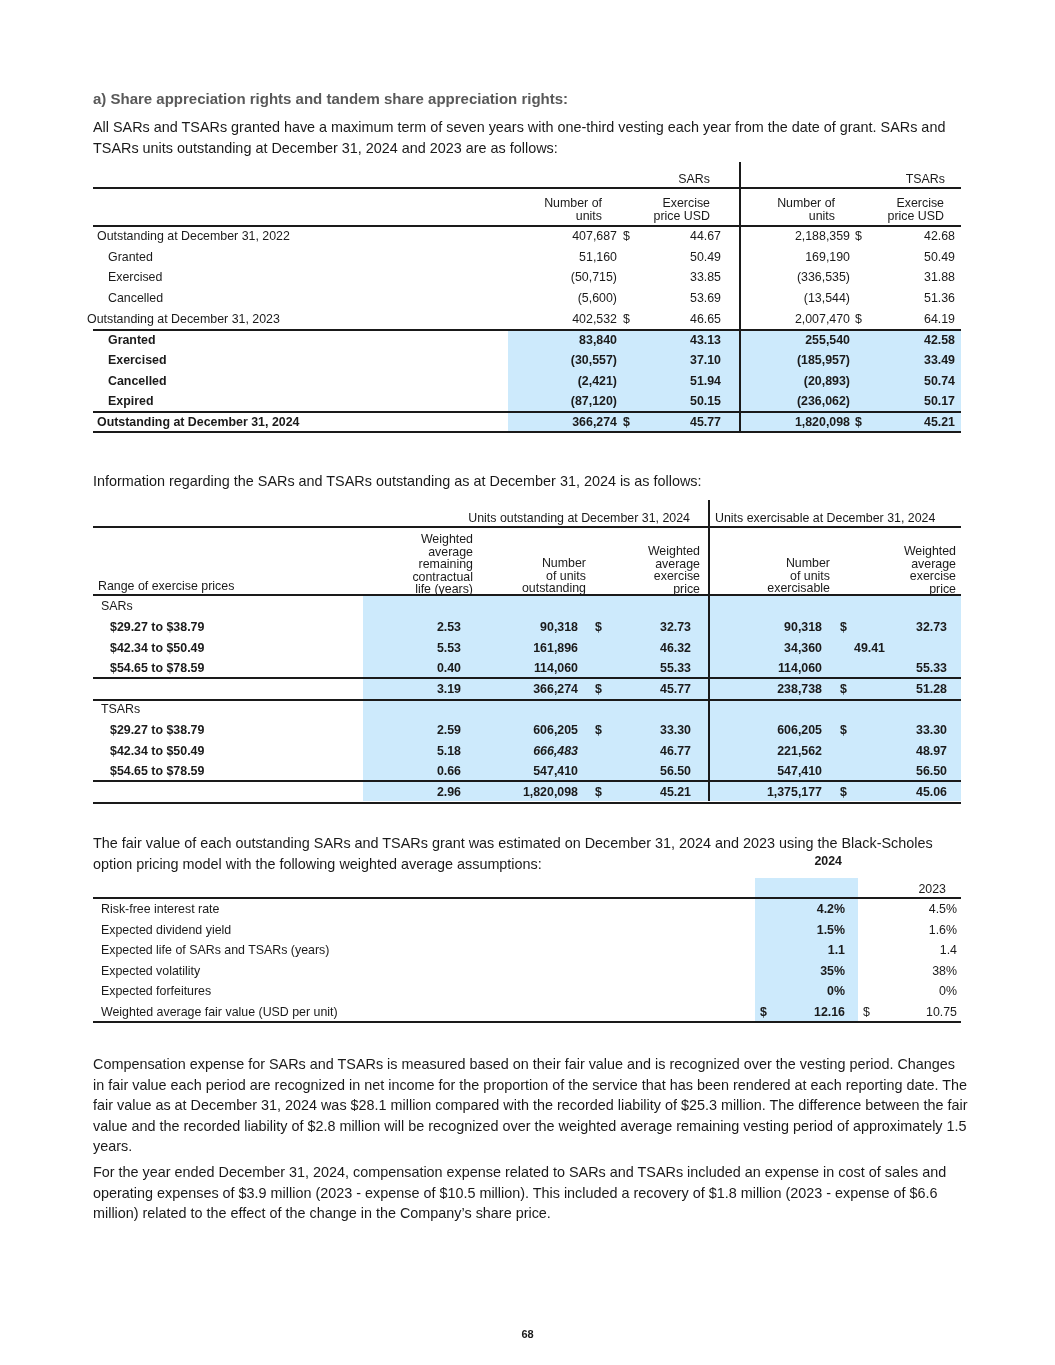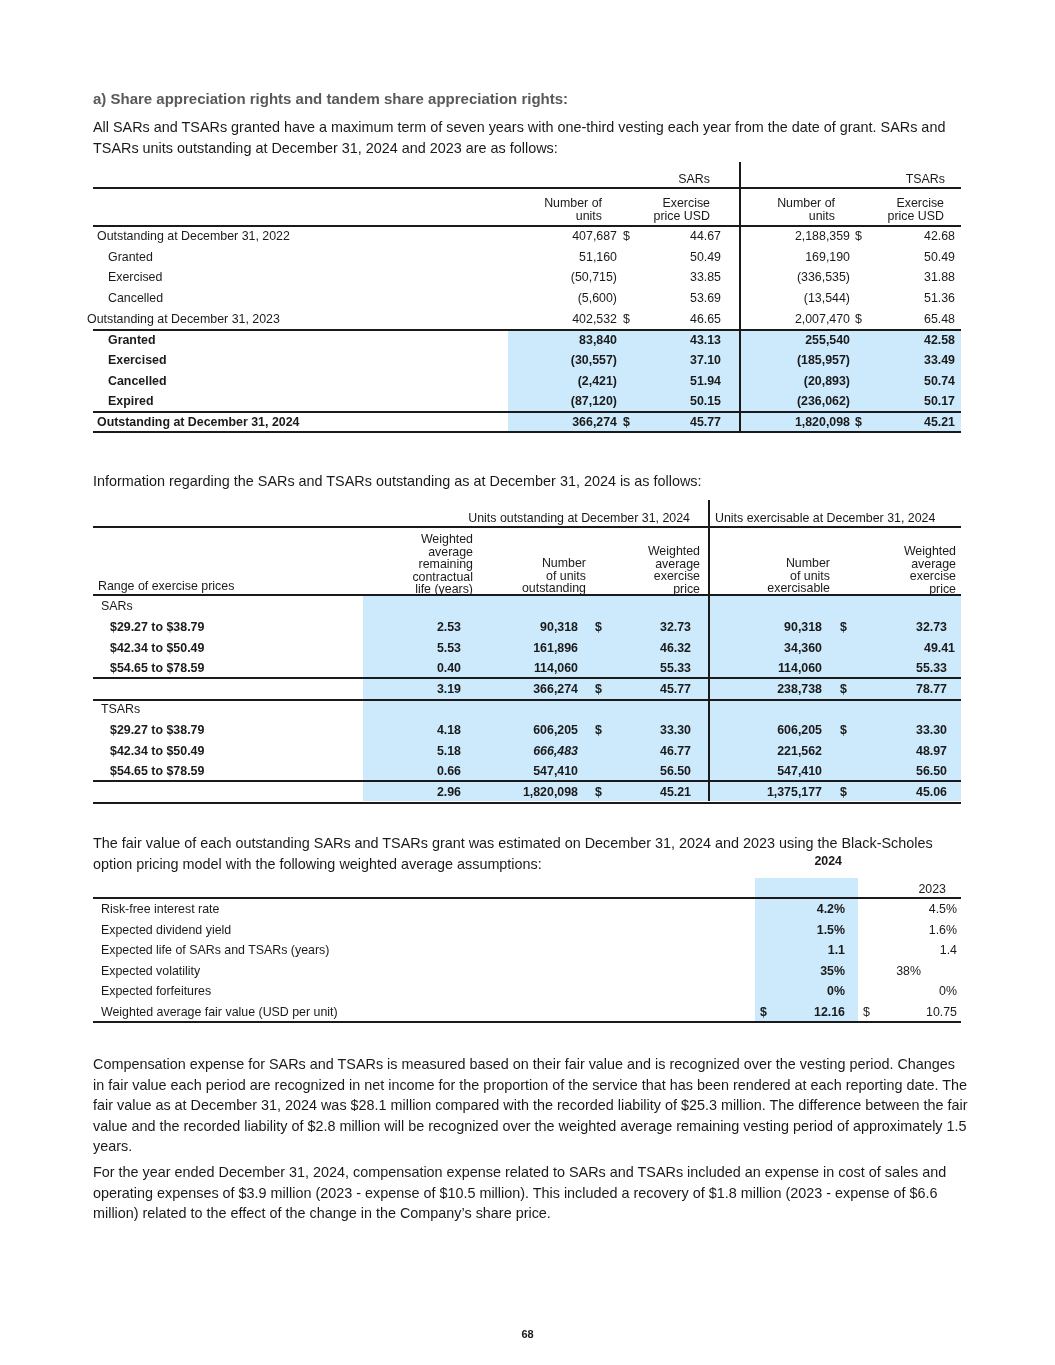--- a/index.html
+++ b/index.html
@@ -97,21 +97,21 @@
         <div class="cell" style="left:855px;top:291px;"></div>
         <div class="cell r" style="left:870px;width:85px;top:291px;">51.36</div>
       </div>
       <div class="" style="position:absolute;left:0;top:0;">
         <div class="cell" style="left:87px;top:312px;">Outstanding at December 31, 2023</div>
         <div class="cell r" style="left:500px;width:117px;top:312px;">402,532</div>
         <div class="cell" style="left:623px;top:312px;">$</div>
         <div class="cell r" style="left:640px;width:81px;top:312px;">46.65</div>
         <div class="cell r" style="left:740px;width:110px;top:312px;">2,007,470</div>
         <div class="cell" style="left:855px;top:312px;">$</div>
-        <div class="cell r" style="left:870px;width:85px;top:312px;">65.48</div>
+        <div class="cell r" style="left:870px;width:85px;top:312px;">64.19</div>
       </div>
       <div class="" style="position:absolute;left:0;top:0;">
         <div class="cell b" style="left:108px;top:333px;">Granted</div>
         <div class="cell r b" style="left:500px;width:117px;top:333px;">83,840</div>
         <div class="cell b" style="left:623px;top:333px;"></div>
         <div class="cell r b" style="left:640px;width:81px;top:333px;">43.13</div>
         <div class="cell r b" style="left:740px;width:110px;top:333px;">255,540</div>
         <div class="cell b" style="left:855px;top:333px;"></div>
         <div class="cell r b" style="left:870px;width:85px;top:333px;">42.58</div>
       </div>
@@ -211,47 +211,47 @@
         <div class="cell r b" style="left:860px;width:87px;top:620px;">32.73</div>
       </div>
       <div class="" style="position:absolute;left:0;top:0;">
         <div class="cell b" style="left:110px;top:640.5px;">$42.34 to $50.49</div>
         <div class="cell r b" style="left:380px;width:81px;top:640.5px;">5.53</div>
         <div class="cell r b" style="left:480px;width:98px;top:640.5px;">161,896</div>
         <div class="cell b" style="left:595px;top:640.5px;"></div>
         <div class="cell r b" style="left:610px;width:81px;top:640.5px;">46.32</div>
         <div class="cell r b" style="left:720px;width:102px;top:640.5px;">34,360</div>
         <div class="cell b" style="left:840px;top:640.5px;"></div>
-        <div class="cell r b" style="left:868px;width:87px;top:640.5px;">49.41</div>
+        <div class="cell r b" style="left:826px;width:87px;top:640.5px;text-align:center;">49.41</div>
       </div>
       <div class="" style="position:absolute;left:0;top:0;">
         <div class="cell b" style="left:110px;top:661px;">$54.65 to $78.59</div>
         <div class="cell r b" style="left:380px;width:81px;top:661px;">0.40</div>
         <div class="cell r b" style="left:480px;width:98px;top:661px;">114,060</div>
         <div class="cell b" style="left:595px;top:661px;"></div>
         <div class="cell r b" style="left:610px;width:81px;top:661px;">55.33</div>
         <div class="cell r b" style="left:720px;width:102px;top:661px;">114,060</div>
         <div class="cell b" style="left:840px;top:661px;"></div>
         <div class="cell r b" style="left:860px;width:87px;top:661px;">55.33</div>
       </div>
       <div class="hline" style="left:93px;width:868px;top:677px;"></div>
       <div class="" style="position:absolute;left:0;top:0;">
         <div class="cell r b" style="left:380px;width:81px;top:682px;">3.19</div>
         <div class="cell r b" style="left:480px;width:98px;top:682px;">366,274</div>
         <div class="cell b" style="left:595px;top:682px;">$</div>
         <div class="cell r b" style="left:610px;width:81px;top:682px;">45.77</div>
         <div class="cell r b" style="left:720px;width:102px;top:682px;">238,738</div>
         <div class="cell b" style="left:840px;top:682px;">$</div>
-        <div class="cell r b" style="left:860px;width:87px;top:682px;">78.77</div>
+        <div class="cell r b" style="left:860px;width:87px;top:682px;">51.28</div>
       </div>
       <div class="hline" style="left:93px;width:868px;top:699px;"></div>
       <div class="cell" style="left:101px;top:702px;">TSARs</div>
       <div class="" style="position:absolute;left:0;top:0;">
         <div class="cell b" style="left:110px;top:723px;">$29.27 to $38.79</div>
-        <div class="cell r b" style="left:380px;width:81px;top:723px;">4.18</div>
+        <div class="cell r b" style="left:380px;width:81px;top:723px;">2.59</div>
         <div class="cell r b" style="left:480px;width:98px;top:723px;">606,205</div>
         <div class="cell b" style="left:595px;top:723px;">$</div>
         <div class="cell r b" style="left:610px;width:81px;top:723px;">33.30</div>
         <div class="cell r b" style="left:720px;width:102px;top:723px;">606,205</div>
         <div class="cell b" style="left:840px;top:723px;">$</div>
         <div class="cell r b" style="left:860px;width:87px;top:723px;">33.30</div>
       </div>
       <div class="" style="position:absolute;left:0;top:0;">
         <div class="cell b" style="left:110px;top:743.5px;">$42.34 to $50.49</div>
         <div class="cell r b" style="left:380px;width:81px;top:743.5px;">5.18</div>
@@ -312,21 +312,21 @@
         <div class="cell b" style="left:760px;top:943.2px;"></div>
         <div class="cell r b" style="left:770px;width:75px;top:943.2px;">1.1</div>
         <div class="cell" style="left:863px;top:943.2px;"></div>
         <div class="cell r" style="left:880px;width:77px;top:943.2px;">1.4</div>
       </div>
       <div class="" style="position:absolute;left:0;top:0;">
         <div class="cell" style="left:101px;top:963.8px;">Expected volatility</div>
         <div class="cell b" style="left:760px;top:963.8px;"></div>
         <div class="cell r b" style="left:770px;width:75px;top:963.8px;">35%</div>
         <div class="cell" style="left:863px;top:963.8px;"></div>
-        <div class="cell r" style="left:844px;width:77px;top:963.8px;text-align:right;">38%</div>
+        <div class="cell r" style="left:880px;width:77px;top:963.8px;text-align:right;">38%</div>
       </div>
       <div class="" style="position:absolute;left:0;top:0;">
         <div class="cell" style="left:101px;top:984.4px;">Expected forfeitures</div>
         <div class="cell b" style="left:760px;top:984.4px;"></div>
         <div class="cell r b" style="left:770px;width:75px;top:984.4px;">0%</div>
         <div class="cell" style="left:863px;top:984.4px;"></div>
         <div class="cell r" style="left:880px;width:77px;top:984.4px;">0%</div>
       </div>
       <div class="" style="position:absolute;left:0;top:0;">
         <div class="cell" style="left:101px;top:1005px;">Weighted average fair value (USD per unit)</div>

